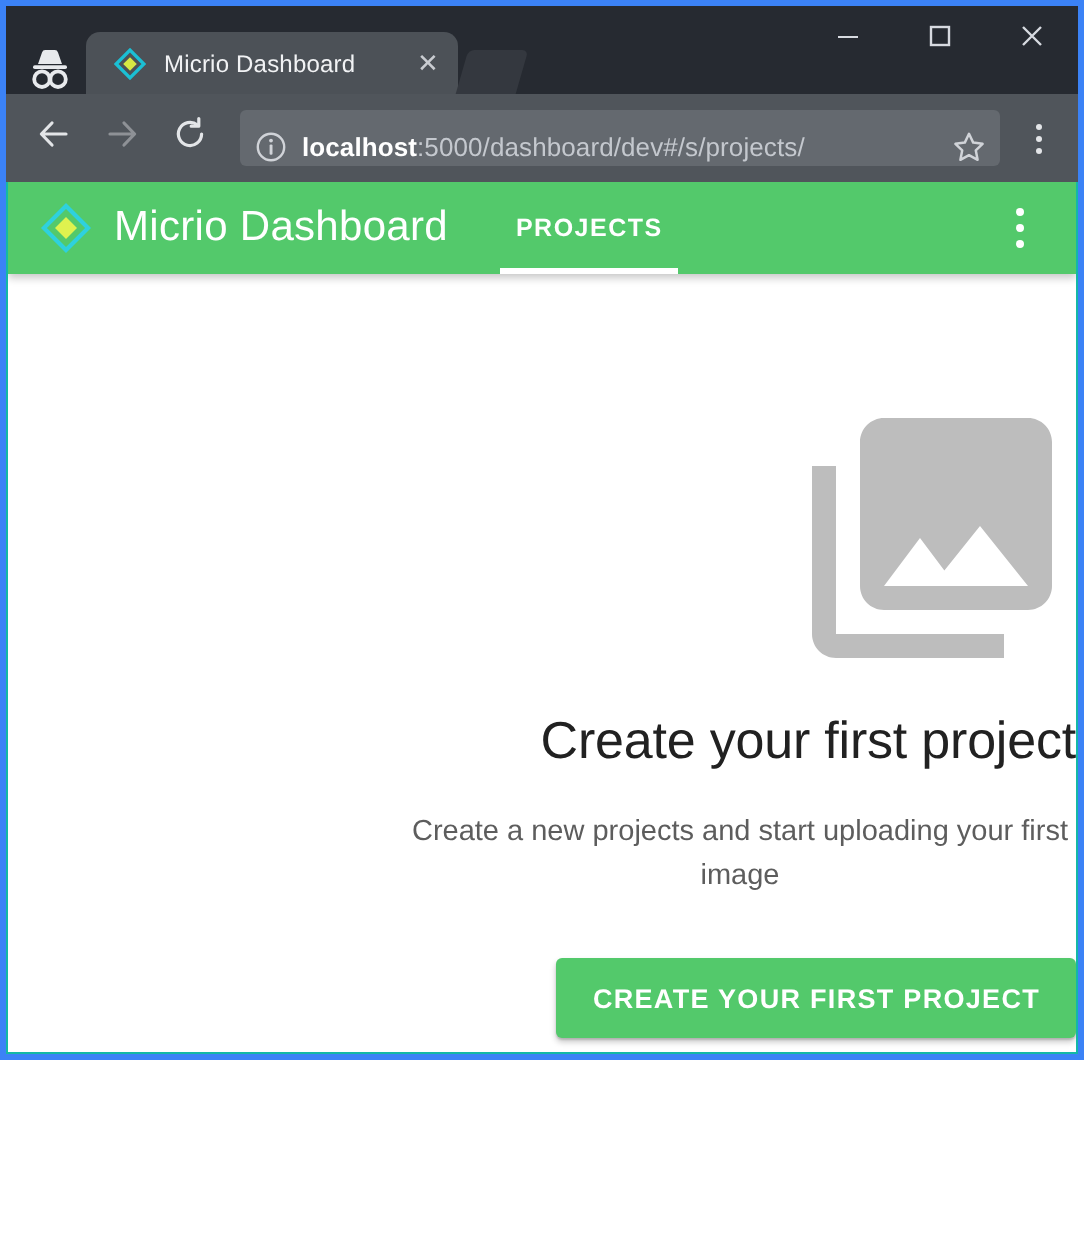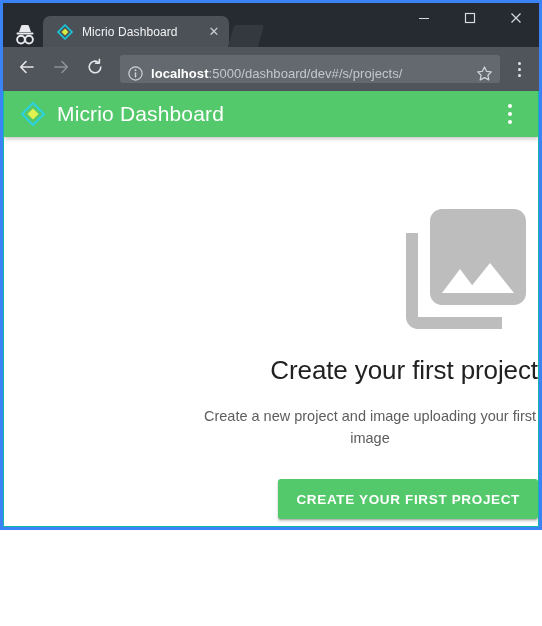--- a/index.html
+++ b/index.html
@@ -382,39 +382,44 @@
     <div class="appbar">
       <span class="brand-logo">
         <svg width="26" height="26" viewBox="0 0 26 26">
           <rect x="5.2" y="5.2" width="15.6" height="15.6" transform="rotate(45 13 13)" fill="none" stroke="#2ed1de" stroke-width="2.1"></rect>
           <rect x="9.1" y="9.1" width="7.8" height="7.8" transform="rotate(45 13 13)" fill="#dff24f"></rect>
         </svg>
       </span>
 
       <span class="brand-title">Micrio Dashboard</span>
 
+      <nav class="nav-tabs">
+        <div class="nav-tab active">
+          <span>PROJECTS</span>
+        </div>
+      </nav>
 
       <span class="appbar-spacer"></span>
 
       <div class="appbar-menu">
         <span class="dot"></span>
         <span class="dot"></span>
         <span class="dot"></span>
       </div>
     </div>
 
     <main class="content">
 
       <span class="empty-icon">
         <svg width="144" height="144" viewBox="0 0 24 24">
           <path d="M22 16V4c0-1.1-.9-2-2-2H8c-1.1 0-2 .9-2 2v12c0 1.1.9 2 2 2h12c1.1 0 2-.9 2-2zm-11-4l2.03 2.71L16 11l4 5H8l3-4zM2 6v14c0 1.1.9 2 2 2h14v-2H4V6H2z" fill="#bdbdbd"></path>
         </svg>
       </span>
 
       <h1 class="empty-title">Create your first project</h1>
 
-      <p class="empty-subtitle">Create a new project and image uploading your first image</p>
+      <p class="empty-subtitle">Create a new projects and start uploading your first image</p>
 
       <button class="cta-button">CREATE YOUR FIRST PROJECT</button>
 
     </main>
   </div>
 </div>
 
 </body></html>

